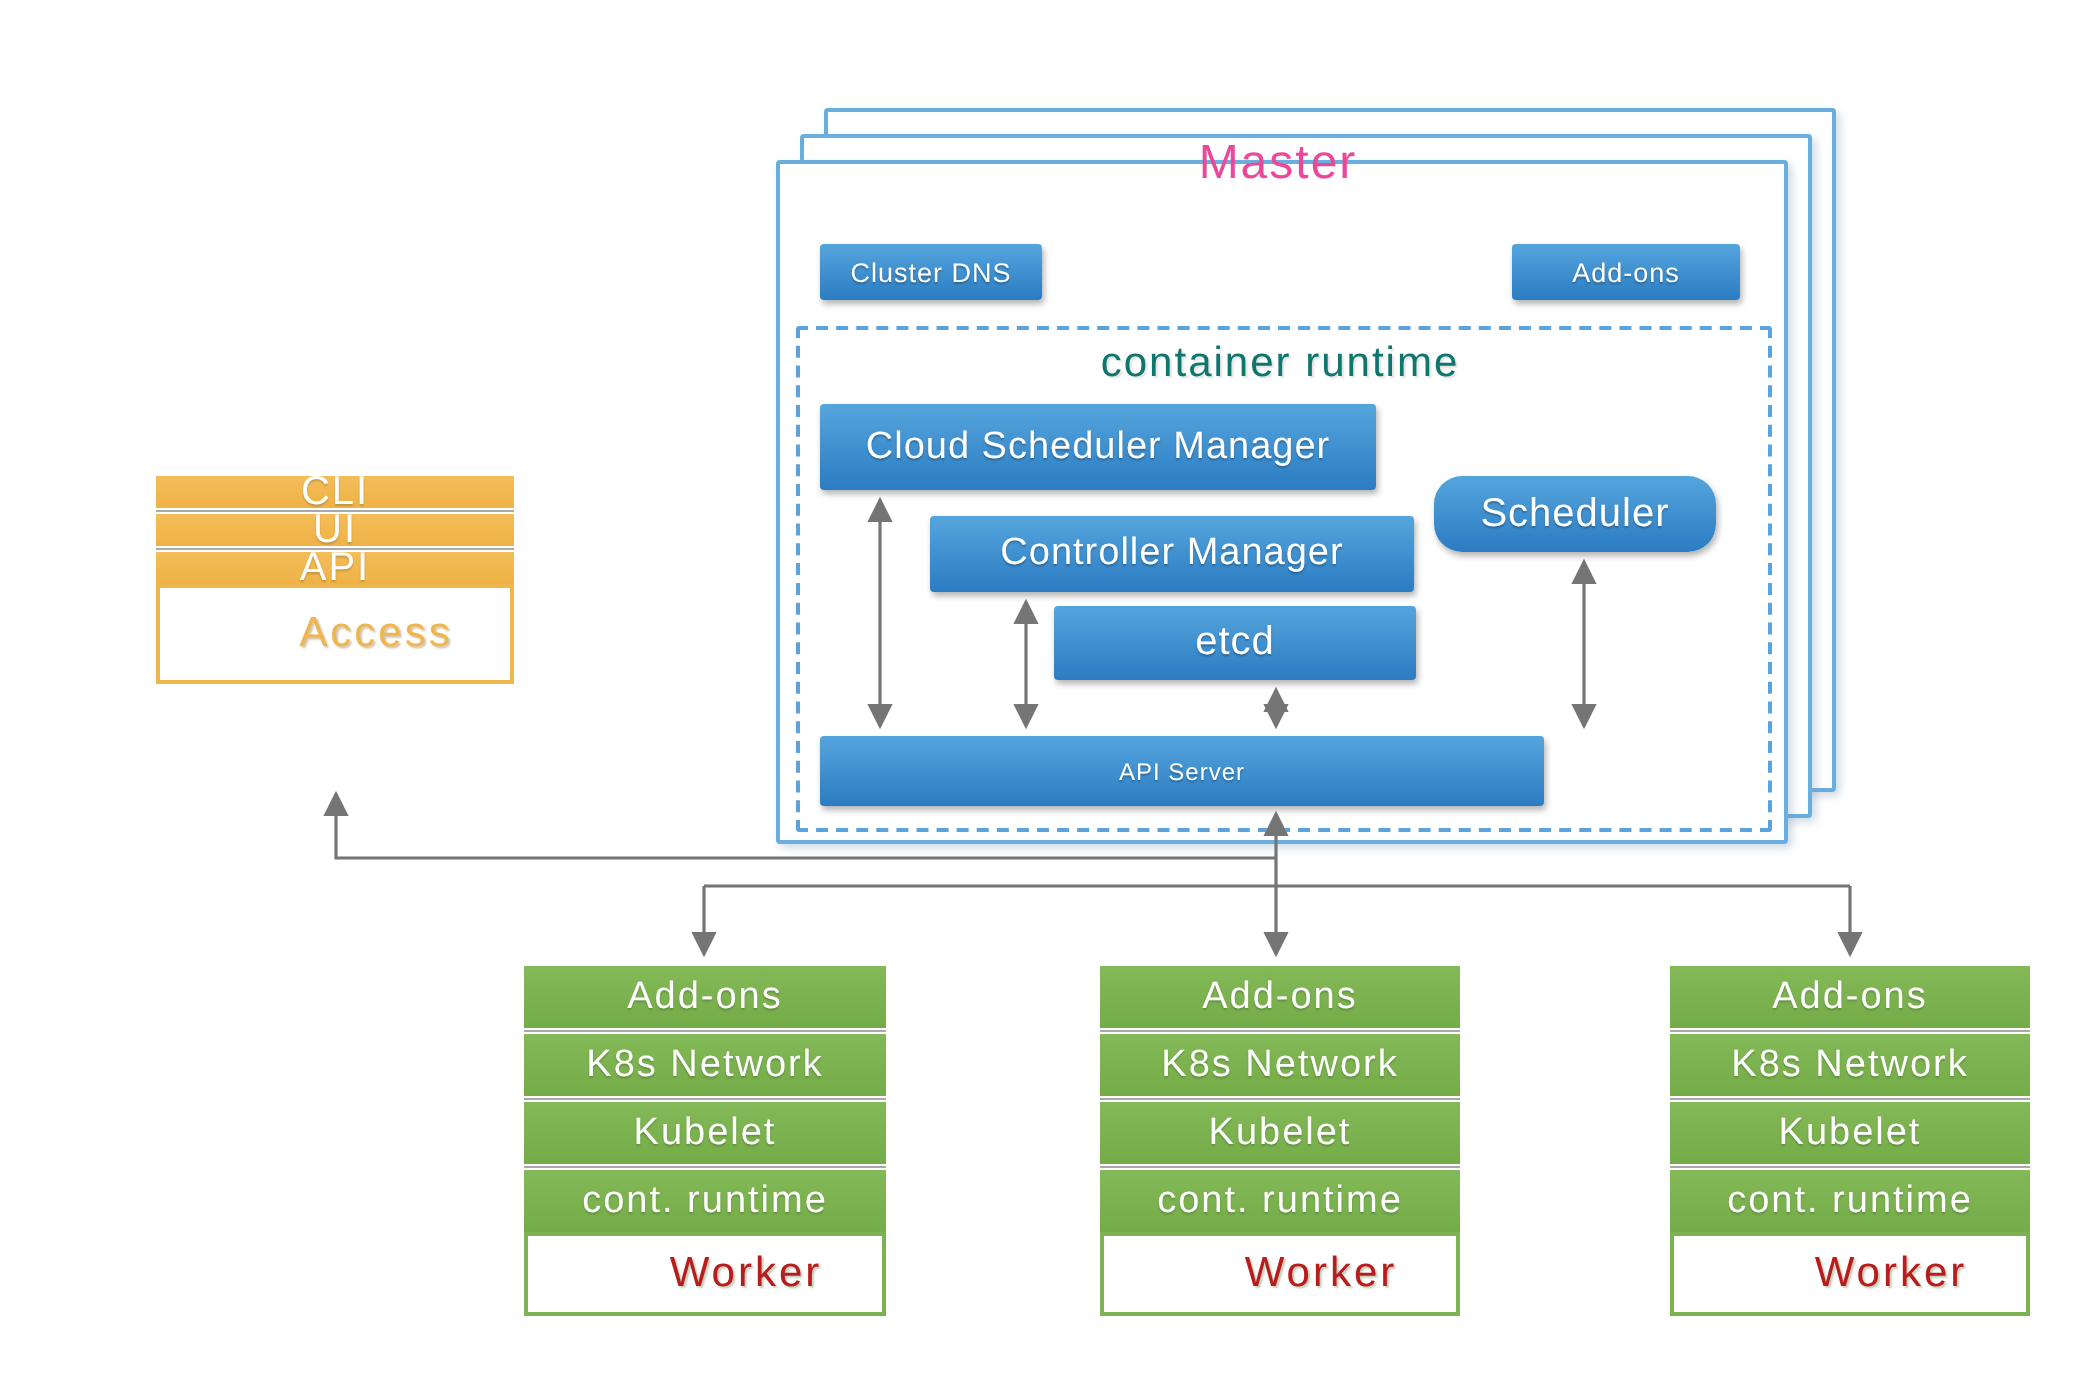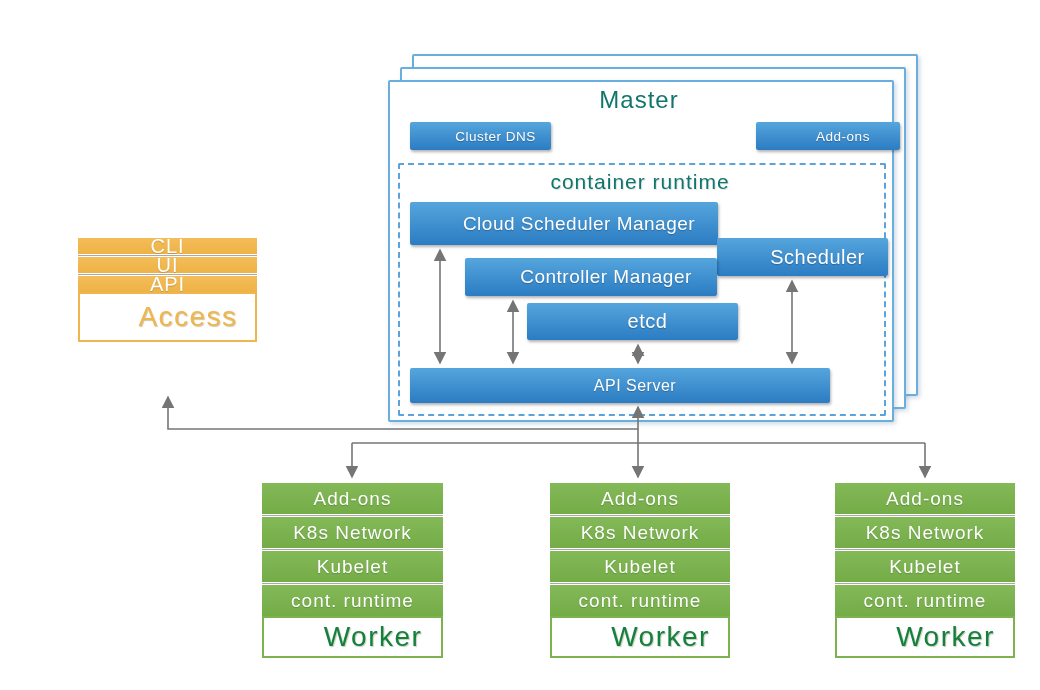--- a/index.html
+++ b/index.html
@@ -7,73 +7,72 @@
     position:relative;width:1040px;height:690px;background:#ffffff;overflow:hidden;
     font-family:"Liberation Sans", sans-serif;
   }
   
   .sheet{
     position:absolute;background:#ffffff;
     border:2px solid #6aaede;border-radius:2px;
     box-shadow:2px 2px 4px rgba(120,150,180,.35);
   }
   .master-title{
-    position:absolute;left:388px;top:86px;width:502px;text-align:center;
-    font-size:24px;letter-spacing:1px;color:#0f766e;
+    position:absolute;left:388px;top:68px;width:502px;text-align:center;
+    font-size:24px;letter-spacing:1px;color:#ec4899;
   }
   .runtime-box{
     position:absolute;left:398px;top:163px;width:484px;height:249px;
     border:2px dashed #5ba3dc;border-radius:2px;background:transparent;
   }
   .runtime-title{
     position:absolute;left:398px;top:170px;width:484px;text-align:center;
     font-size:21px;letter-spacing:1px;color:#0f766e;
     text-shadow:1px 1px 1px rgba(0,0,0,.12);
   }
   
   .bluebox{
     position:absolute;display:flex;align-items:center;justify-content:center;
     background:linear-gradient(to bottom,#55a5dd,#2b7cc2);
     color:#ffffff;border-radius:2px;
     box-shadow:1px 2px 3px rgba(0,0,0,.3);
     text-shadow:0 1px 1px rgba(0,0,0,.25);
     letter-spacing:.5px;
-    padding-left:30px;
   }
   .b-cluster-dns{left:410px;top:122px;width:111px;height:28px;font-size:13.5px;}
   .b-addons    {left:756px;top:122px;width:114px;height:28px;font-size:13.5px;}
   .b-ccm       {left:410px;top:202px;width:278px;height:43px;font-size:19px;}
-  .b-scheduler {left:717px;top:238px;width:141px;height:38px;font-size:20px;}
-  .b-cm        {left:465px;top:258px;width:222px;height:38px;font-size:19px;}
+  .b-scheduler {left:717px;top:238px;width:141px;height:38px;font-size:20px;border-radius:14px;}
+  .b-cm        {left:465px;top:258px;width:242px;height:38px;font-size:19px;}
   .b-etcd      {left:527px;top:303px;width:181px;height:37px;font-size:20px;}
-  .b-apiserver {left:410px;top:368px;width:390px;height:35px;font-size:16px;}
+  .b-apiserver {left:410px;top:368px;width:362px;height:35px;font-size:12px;}
   
   .access-stack{position:absolute;left:78px;top:238px;width:179px;}
   .seg{
     display:flex;align-items:center;justify-content:center;
     color:#ffffff;letter-spacing:1px;
     text-shadow:0 1px 1px rgba(0,0,0,.18);
   }
   .seg.orange{height:16px;background:linear-gradient(to bottom,#f4bd59,#eeb246);font-size:20px;}
   .divider{height:3px;background:linear-gradient(to bottom,#ffffff 0,#ffffff 1px,#a9a9a9 1px,#a9a9a9 2px,#ffffff 2px,#ffffff 3px);}
   .base-label{
     display:flex;align-items:center;justify-content:center;
-    background:#ffffff;font-size:28px;letter-spacing:1.5px;padding-left:41px;
+    background:#ffffff;font-size:21px;letter-spacing:1.5px;padding-left:41px;
   }
   .access-base{
     height:50px;border:2px solid #f0b64e;box-sizing:border-box;
     color:#f0b64e;text-shadow:1px 1px 1px rgba(120,90,20,.35);
   }
   
   .worker-stack{position:absolute;top:483px;width:180px;}
   .w1{left:262px;width:181px;} .w2{left:550px;} .w3{left:835px;}
   .seg.green{height:31px;background:linear-gradient(to bottom,#83b957,#74ac48);font-size:19px;}
   .worker-base{
     height:42px;border:2px solid #7cb350;box-sizing:border-box;
-    color:#15803d;text-shadow:1px 1px 1px rgba(60,90,30,.3);
+    color:#b91c1c;text-shadow:1px 1px 1px rgba(60,90,30,.3);
   }
   
   svg.wires{position:absolute;left:0;top:0;width:1040px;height:690px;pointer-events:none;}
 </style>
 </head>
 <body>
 
 <div class="canvas">
 
   <div class="sheet" style="left:412px;top:54px;width:502px;height:338px;"></div>

